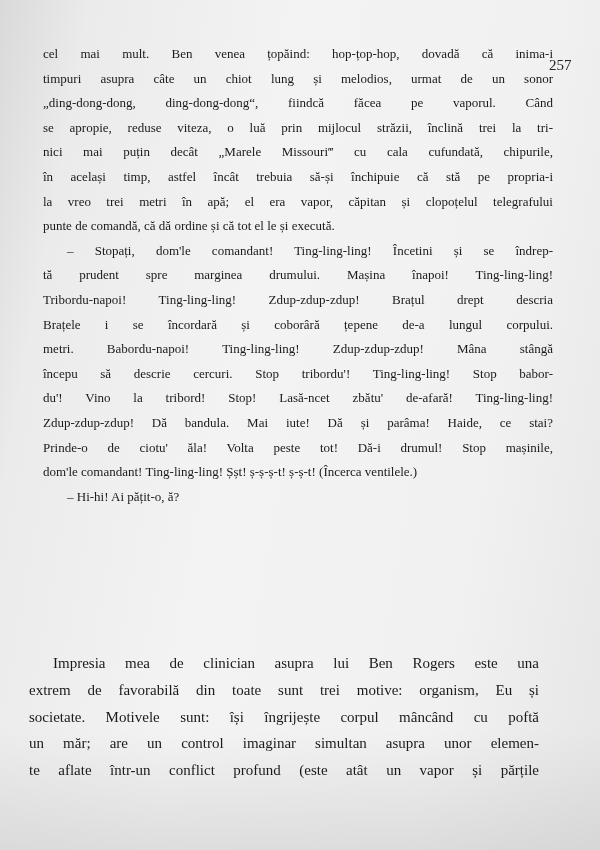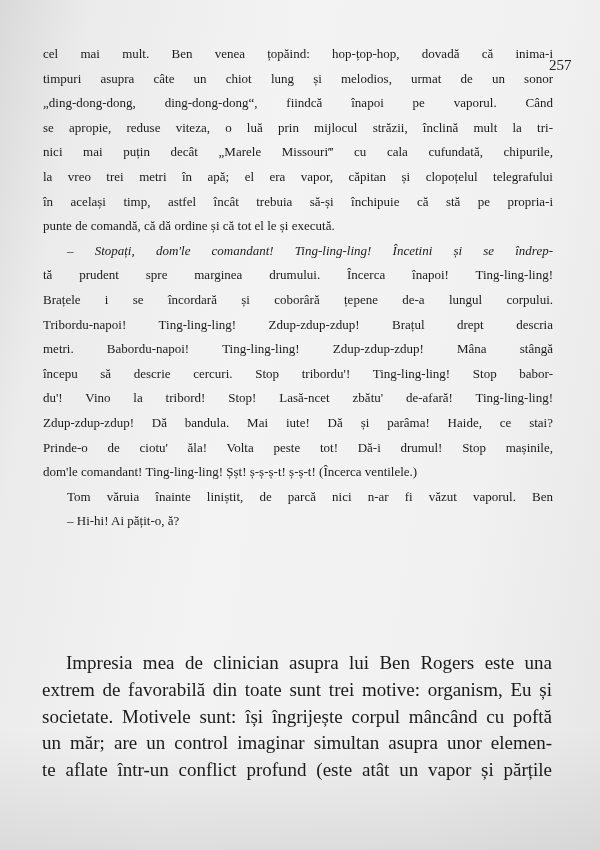--- a/index.html
+++ b/index.html
@@ -20,59 +20,58 @@
     font-size:15px; color:#222;margin-top:12px;
   }
   .excerpt {
     position:absolute; left:27px; top:42px; width:510px;
     font-size:13px; line-height:24.6px;
     text-align:justify;
     margin-left:16px;
   }
   .excerpt p { margin:0; }
   .commentary {
-    position:absolute; left:42px; top:650px; width:510px;
-    font-size:19px; line-height:26.8px;
+    position:absolute; left:29px; top:650px; width:510px;
+    font-size:15px; line-height:26.8px;
     text-align:justify;
   }
   .line { display:block; text-align-last:justify; white-space:nowrap; }
   .line.last { text-align-last:left; }
 </style>
 </head>
 <body>
 
 <div class="shade-bottom"></div>
 
 <div class="page-number">257</div>
 
 <div class="excerpt">
   <p>
     <span class="line">cel mai mult. Ben venea țopăind: hop-țop-hop, dovadă că inima-i</span>
     <span class="line">timpuri asupra câte un chiot lung și melodios, urmat de un sonor</span>
-    <span class="line">„ding-dong-dong, ding-dong-dong“, fiindcă înapoi pe vaporul. Când</span>
-    <span class="line">se apropie, reduse viteza, o luă prin mijlocul străzii, înclină mult la tri-</span>
+    <span class="line">„ding-dong-dong, ding-dong-dong“, fiindcă făcea pe vaporul. Când</span>
+    <span class="line">se apropie, reduse viteza, o luă prin mijlocul străzii, înclină trei la tri-</span>
     <span class="line">nici mai puțin decât „Marele Missouri‴ cu cala cufundată, chipurile,</span>
+    <span class="line">în același timp, astfel încât trebuia să-și închipuie că stă pe propria-i</span>
     <span class="line">la vreo trei metri în apă; el era vapor, căpitan și clopoțelul telegrafului</span>
-    <span class="line">în același timp, astfel încât trebuia să-și închipuie că stă pe propria-i</span>
     <span class="line last">punte de comandă, că dă ordine și că tot el le și execută.</span>
   </p>
   <p>
-    <span class="line" style="padding-left:24px;width:486px;font-style:italic;">– Stopați, dom'le comandant! Ting-ling-ling! Încetini și se îndrep-</span>
-    <span class="line">tă prudent spre marginea drumului. Încerca înapoi! Ting-ling-ling!</span>
+    <span class="line" style="padding-left:24px;width:486px;">– Stopați, dom'le comandant! Ting-ling-ling! Încetini și se îndrep-</span>
+    <span class="line">tă prudent spre marginea drumului. Mașina înapoi! Ting-ling-ling!</span>
+    <span class="line">Tribordu-napoi! Ting-ling-ling! Zdup-zdup-zdup! Brațul drept descria</span>
     <span class="line">Brațele i se încordară și coborâră țepene de-a lungul corpului.</span>
-    <span class="line">Tribordu-napoi! Ting-ling-ling! Zdup-zdup-zdup! Brațul drept descria</span>
     <span class="line">metri. Babordu-napoi! Ting-ling-ling! Zdup-zdup-zdup! Mâna stângă</span>
     <span class="line">începu să descrie cercuri. Stop tribordu'! Ting-ling-ling! Stop babor-</span>
     <span class="line">du'! Vino la tribord! Stop! Lasă-ncet zbătu' de-afară! Ting-ling-ling!</span>
     <span class="line">Zdup-zdup-zdup! Dă bandula. Mai iute! Dă și parâma! Haide, ce stai?</span>
     <span class="line">Prinde-o de ciotu' ăla! Volta peste tot! Dă-i drumul! Stop mașinile,</span>
     <span class="line last">dom'le comandant! Ting-ling-ling! Șșt! ș-ș-ș-t! ș-ș-t! (Încerca ventilele.)</span>
   </p>
   <p>
-    <span class="line" style="padding-left:24px;width:486px;">Tom văruia înainte liniștit, de parcă nici n-ar fi văzut vaporul. Ben</span>
   </p>
   <p>
     <span class="line last" style="padding-left:24px;">– Hi-hi! Ai pățit-o, ă?</span>
   </p>
 </div>
 
 <div class="commentary">
   <span class="line" style="padding-left:24px;width:486px;">Impresia mea de clinician asupra lui Ben Rogers este una</span>
   <span class="line">extrem de favorabilă din toate sunt trei motive: organism, Eu și</span>
   <span class="line">societate. Motivele sunt: își îngrijește corpul mâncând cu poftă</span>

